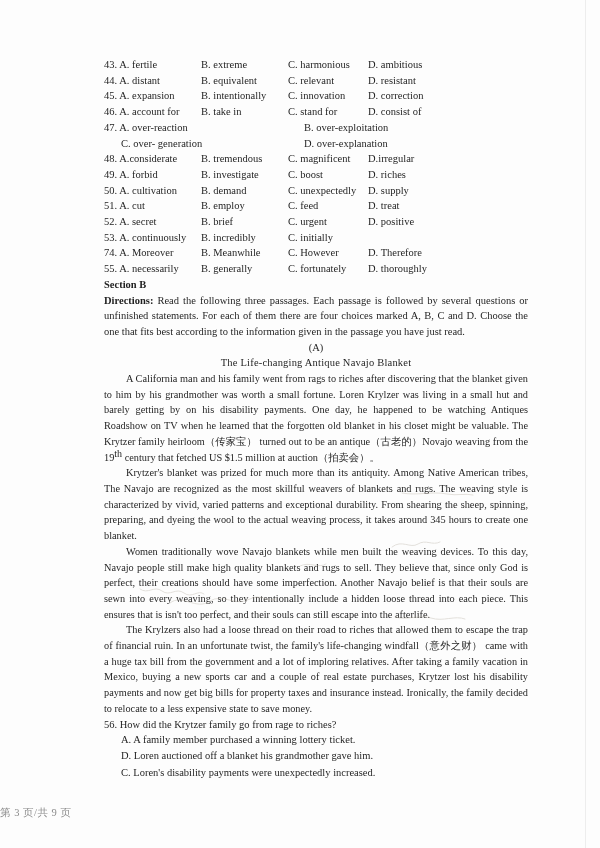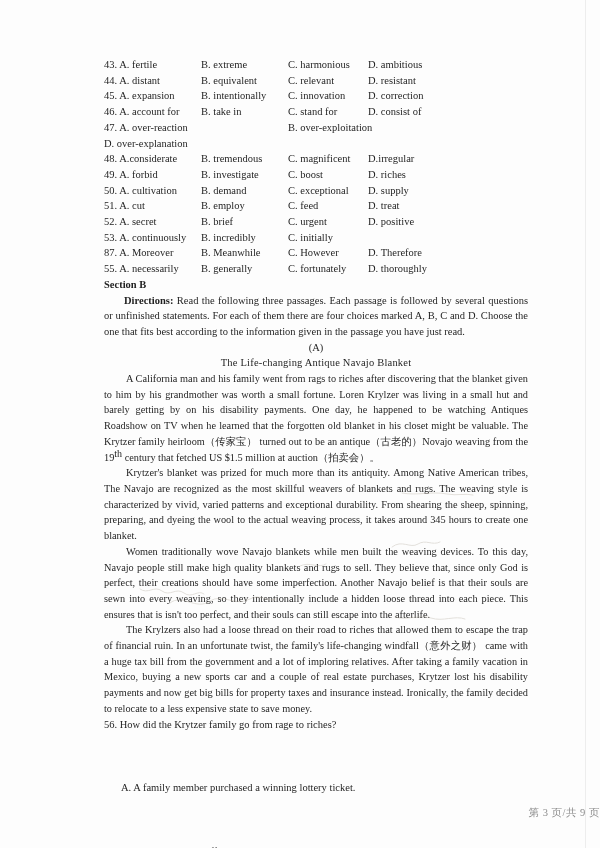--- a/index.html
+++ b/index.html
@@ -9,33 +9,33 @@
     font-family:"Liberation Serif","DejaVu Serif",serif;
   }
   .page{position:absolute;inset:0;background:#fdfdfd;}
   .page-edge{position:absolute;top:0;bottom:0;left:585px;width:1px;background:#ededed;}
   .content{
     position:absolute;left:104px;top:57px;width:424px;
     font-size:10.5px;line-height:15.7px;color:#1f1f1f;
   }
   .opt-row{display:grid;grid-template-columns:97px 87px 80px auto;}
   .opt-row span{white-space:nowrap;overflow:visible;}
-  .opt-row-47{display:grid;grid-template-columns:184px auto;}
+  .opt-row-47{display:grid;grid-template-columns:184px auto;gap:16px;}
   .indent17{padding-left:17px;}
   .section-heading{font-weight:bold;}
   .directions{margin:0;text-align:justify;}
-  .directions b{font-weight:bold;margin-left:20px;}
+  .directions b{font-weight:bold;}
   .center{text-align:center;}
   .title{letter-spacing:.2px;}
   .para{margin:0;text-align:justify;text-indent:22px;font-size:10.3px;}
   .para sup{font-size:10px;line-height:0;}
   .q-stem{white-space:nowrap;}
-  .q-option{padding-left:17px;white-space:nowrap;line-height:16.2px;margin-top:48px;}
+  .q-option{padding-left:17px;white-space:nowrap;line-height:16.2px;}
   .footer{
-    position:absolute;left:0;right:0;top:806px;text-align:right;
+    position:absolute;left:0;right:0;top:806px;text-align:left;
     color:#8b8b8b;font-size:10.5px;letter-spacing:.5px;
     font-family:"Liberation Serif","DejaVu Serif",serif;
   }
   .smudges{position:absolute;inset:0;pointer-events:none;}
 </style>
 </head>
 <body>
 
 <div class="page">
   <div class="page-edge"></div>
@@ -65,60 +65,61 @@
       <span>B. take in</span>
       <span>C. stand for</span>
       <span>D. consist of</span>
     </div>
 
     <div class="opt-row-47">
       <span>47. A. over-reaction</span>
       <span>B. over-exploitation</span>
     </div>
     <div class="opt-row-47">
+      <span class="indent17">C. over- generation</span>
       <span>D. over-explanation</span>
     </div>
 
     <div class="opt-row">
       <span>48. A.considerate</span>
       <span>B. tremendous</span>
       <span>C. magnificent</span>
       <span>D.irregular</span>
     </div>
     <div class="opt-row">
       <span>49. A. forbid</span>
       <span>B. investigate</span>
       <span>C. boost</span>
       <span>D. riches</span>
     </div>
     <div class="opt-row">
       <span>50. A. cultivation</span>
       <span>B. demand</span>
-      <span>C. exceptional</span>
+      <span>C. unexpectedly</span>
       <span>D. supply</span>
     </div>
     <div class="opt-row">
       <span>51. A. cut</span>
       <span>B. employ</span>
       <span>C. feed</span>
       <span>D. treat</span>
     </div>
     <div class="opt-row">
       <span>52. A. secret</span>
       <span>B. brief</span>
       <span>C. urgent</span>
       <span>D. positive</span>
     </div>
     <div class="opt-row">
       <span>53. A. continuously</span>
       <span>B. incredibly</span>
       <span>C. initially</span>
     </div>
     <div class="opt-row">
-      <span>87. A. Moreover</span>
+      <span>74. A. Moreover</span>
       <span>B. Meanwhile</span>
       <span>C. However</span>
       <span>D. Therefore</span>
     </div>
     <div class="opt-row">
       <span>55. A. necessarily</span>
       <span>B. generally</span>
       <span>C. fortunately</span>
       <span>D. thoroughly</span>
     </div>

